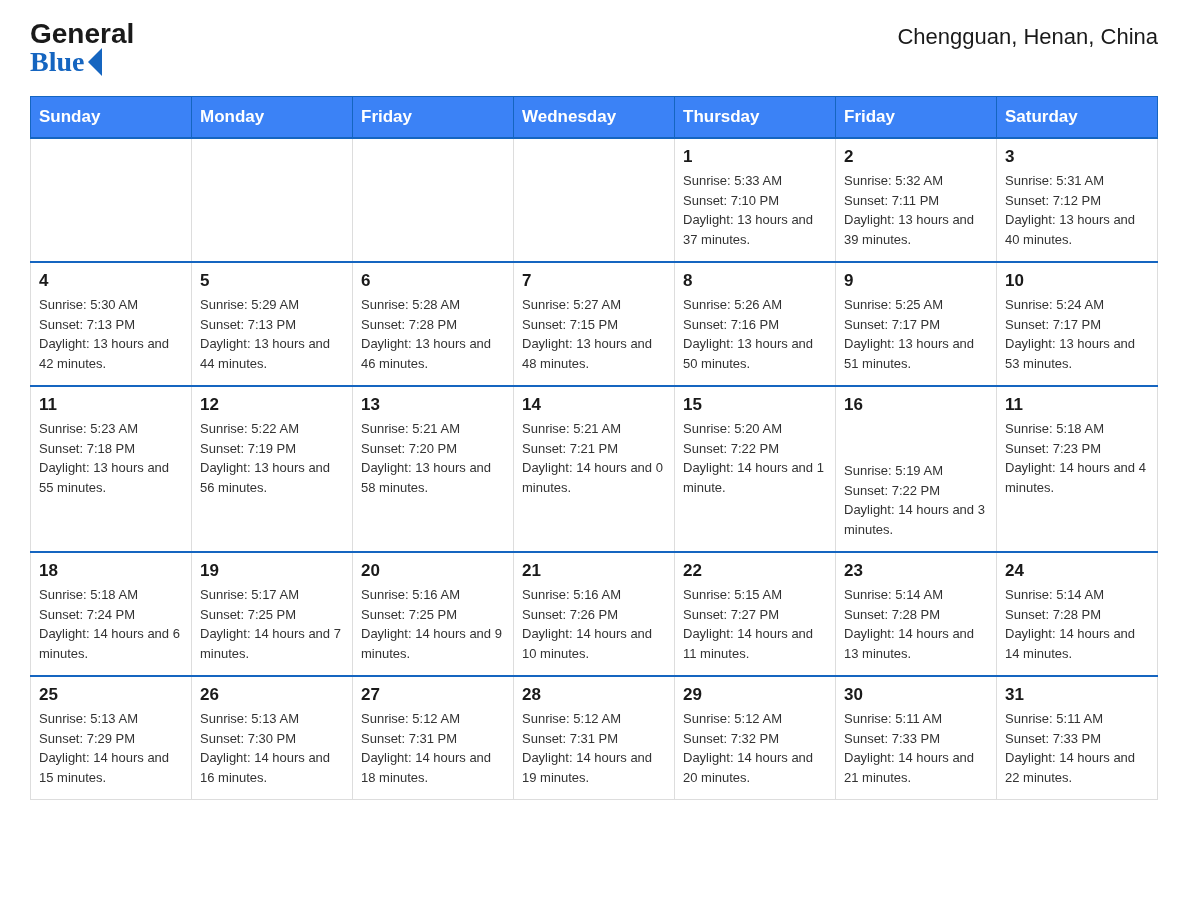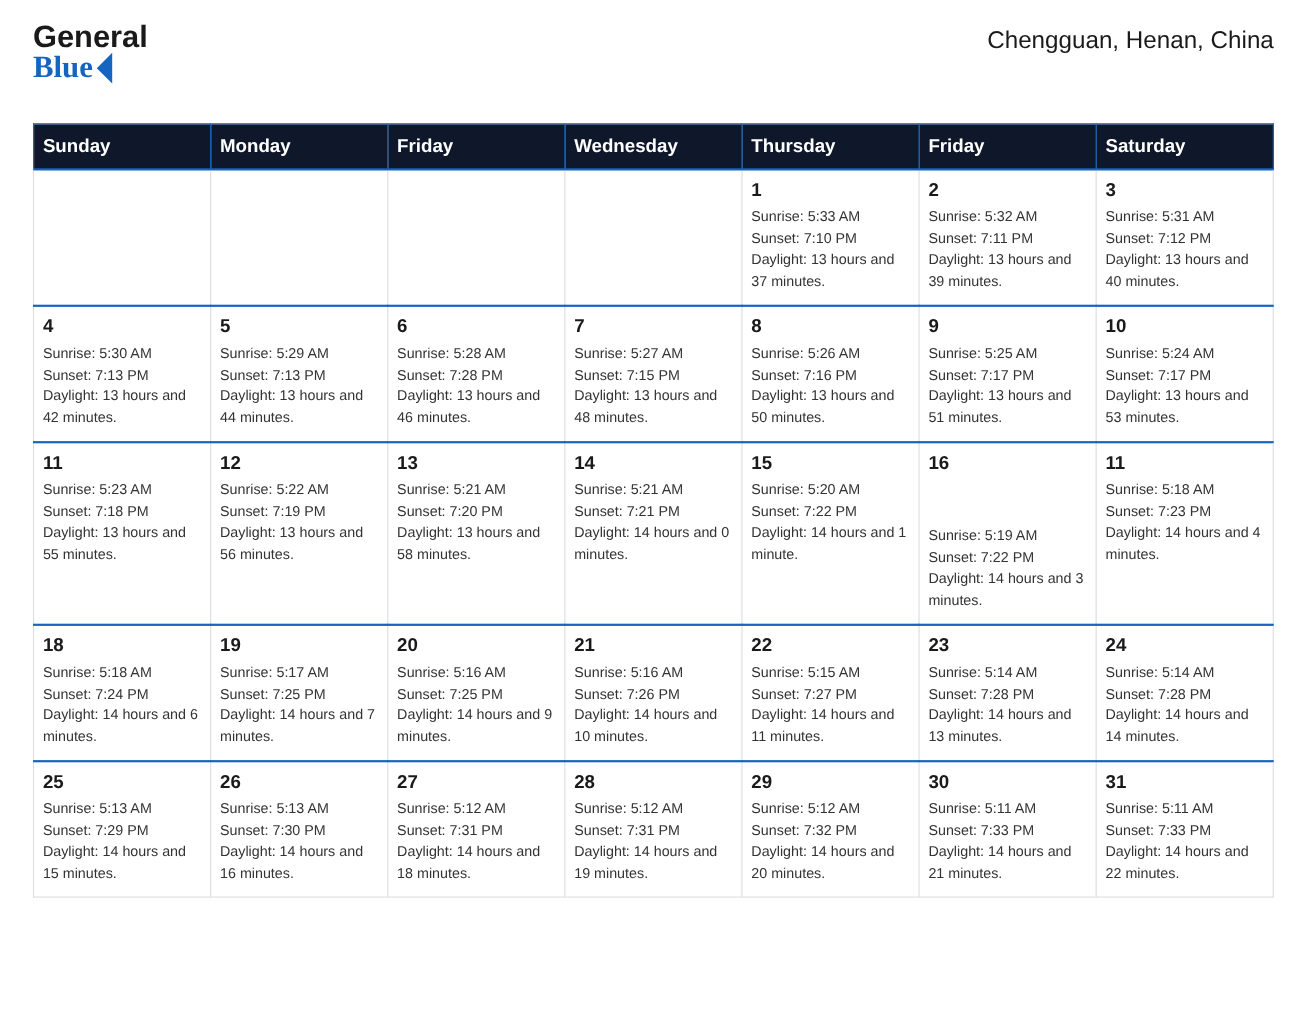--- a/index.html
+++ b/index.html
@@ -7,21 +7,21 @@
       font-family: Arial, sans-serif;
       background: #fff;
       width: 1188px;
       min-height: 918px;
       padding: 20px 30px;
     }
     .header {
       display: flex;
       justify-content: space-between;
       align-items: flex-start;
-      margin-bottom: 36px;
+      margin-bottom: 20px;
     }
     .logo {
       display: flex;
       flex-direction: column;
       align-items: flex-start;
     }
     .logo-general {
       font-size: 28px;
       font-weight: bold;
       color: #1a1a1a;
@@ -61,21 +61,21 @@
       font-size: 22px;
       color: #1a1a1a;
       margin-top: 4px;
     }
     .calendar {
       width: 100%;
       border-collapse: collapse;
       border: 1px solid #aaa;
     }
     .calendar thead tr {
-      background-color: #0f172a;
+      background-color: #3b82f6;
     }
     .calendar thead th {
       color: #fff;
       font-size: 17px;
       font-weight: bold;
       padding: 10px 8px;
       text-align: left;
       border: 1px solid #1565c0;
       width: calc(100% / 7);
     }

